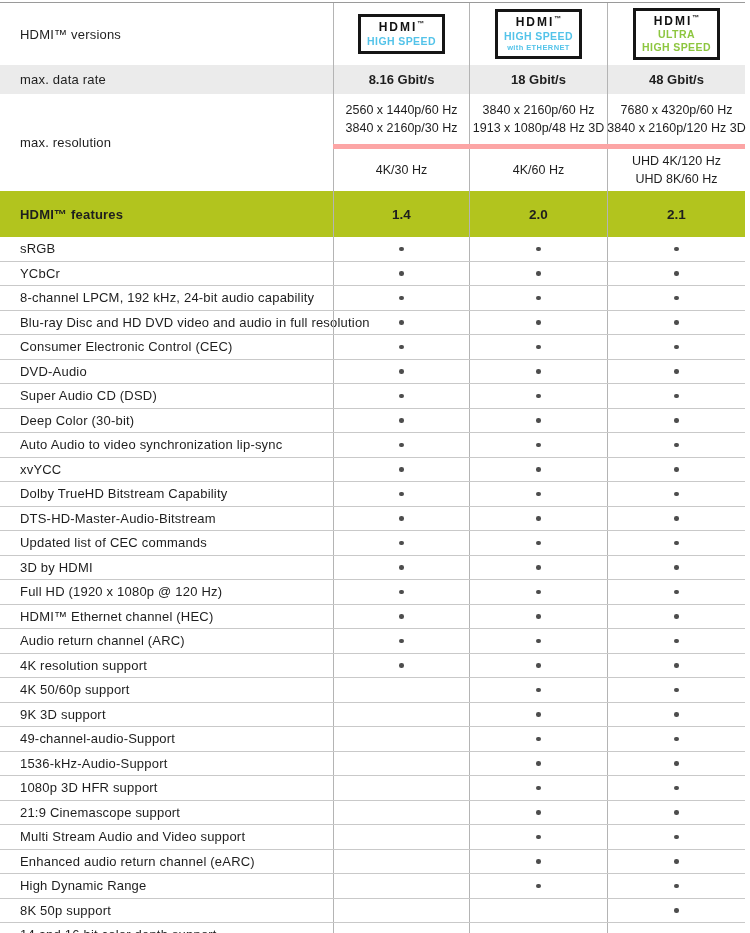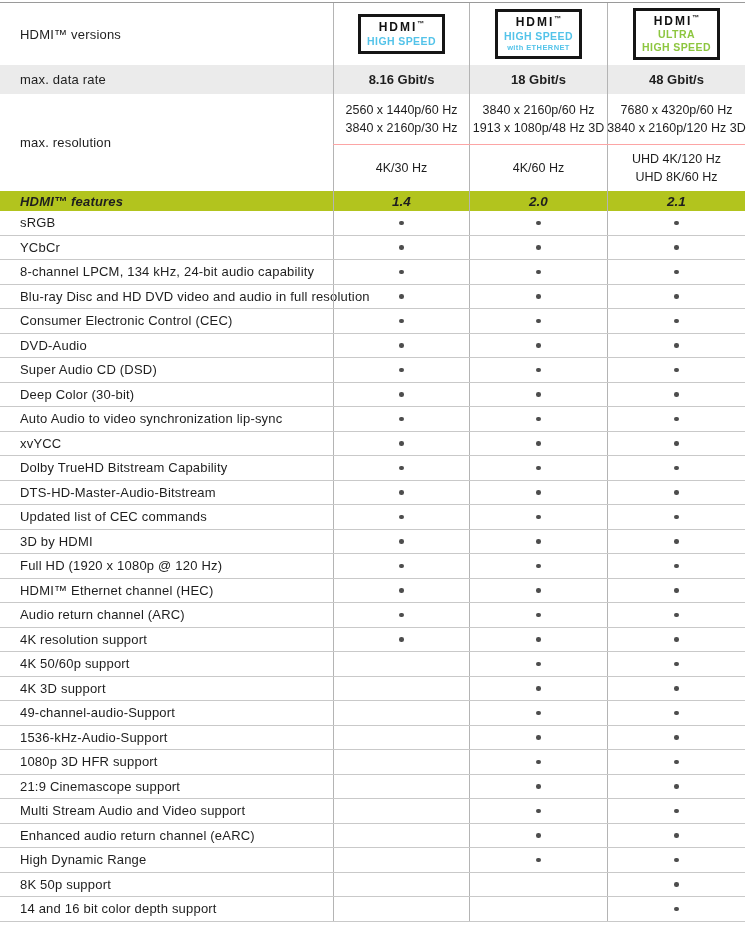--- a/index.html
+++ b/index.html
@@ -67,26 +67,26 @@
   .row-datarate { height: 29px; }
   .row-datarate .value-cell { font-weight: bold; }
   .row-datarate .label-cell { font-weight: normal; }
 
   
   .row-resolution { min-height: 97px; }
   .res-label { height: auto; }
   .res-values { width: 412px; display: flex; flex-direction: column; }
   .res-sub { display: flex; }
   .res-sub1 { height: 50px; }
-  .res-sub2 { height: 47px; border-top: 1px solid #fca5a5; }
+  .res-sub2 { height: 47px; border-top: 5px solid #fca5a5; }
   .res-line { display: block; line-height: 1.45; font-size: 12.5px; white-space: nowrap; }
   .res-cell { flex-direction: column; }
 
   
-  .row-features-head { height: 20px; font-style: italic; }
+  .row-features-head { height: 46px; }
   .row-features-head .label-cell { font-weight: bold; }
   .row-features-head .value-cell { font-weight: bold; font-size: 13.5px; }
 
   
   .feature-row { height: 24.5px; border-bottom: 1px solid #c9c9c9; }
   .feature-row .label-cell { font-size: 13px; white-space: nowrap; }
   .dot {
     width: 4.5px;
     height: 4.5px;
     border-radius: 50%;
@@ -187,21 +187,21 @@
           <span class="dot" style="background: rgb(77, 77, 77);"></span>
         </div>
         <div class="value-cell col2">
           <span class="dot" style="background: rgb(77, 77, 77);"></span>
         </div>
         <div class="value-cell col3">
           <span class="dot" style="background: rgb(77, 77, 77);"></span>
         </div>
       </div>
       <div class="row feature-row">
-        <div class="label-cell">8-channel LPCM, 134 kHz, 24-bit audio capability</div>
+        <div class="label-cell">8-channel LPCM, 192 kHz, 24-bit audio capability</div>
         <div class="value-cell col1">
           <span class="dot" style="background: rgb(77, 77, 77);"></span>
         </div>
         <div class="value-cell col2">
           <span class="dot" style="background: rgb(77, 77, 77);"></span>
         </div>
         <div class="value-cell col3">
           <span class="dot" style="background: rgb(77, 77, 77);"></span>
         </div>
       </div>
@@ -389,21 +389,21 @@
         <div class="label-cell">4K 50/60p support</div>
         <div class="value-cell col1"></div>
         <div class="value-cell col2">
           <span class="dot" style="background: rgb(77, 77, 77);"></span>
         </div>
         <div class="value-cell col3">
           <span class="dot" style="background: rgb(77, 77, 77);"></span>
         </div>
       </div>
       <div class="row feature-row">
-        <div class="label-cell">4K 3D support</div>
+        <div class="label-cell">9K 3D support</div>
         <div class="value-cell col1"></div>
         <div class="value-cell col2">
           <span class="dot" style="background: rgb(77, 77, 77);"></span>
         </div>
         <div class="value-cell col3">
           <span class="dot" style="background: rgb(77, 77, 77);"></span>
         </div>
       </div>
       <div class="row feature-row">
         <div class="label-cell">49-channel-audio-Support</div>

